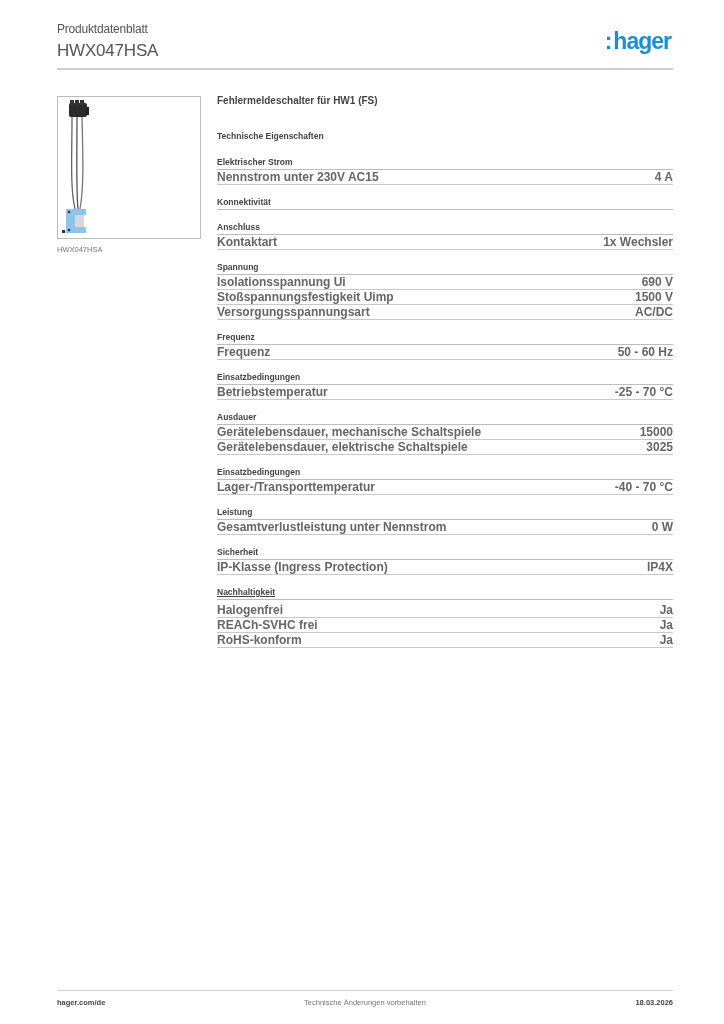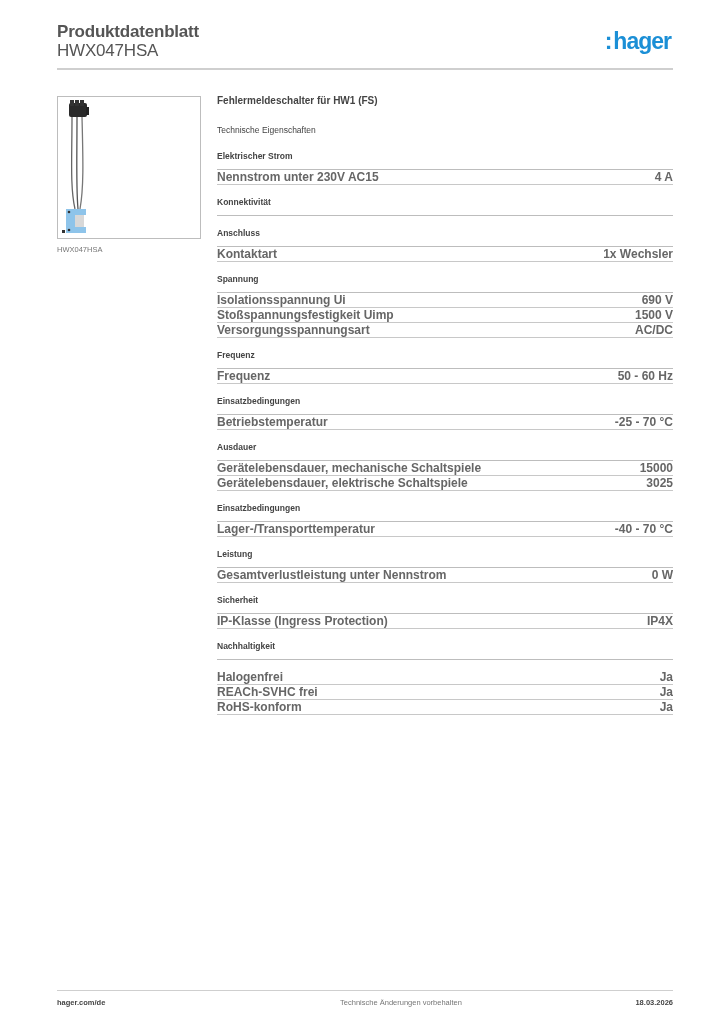--- a/index.html
+++ b/index.html
@@ -1,39 +1,39 @@
 <!DOCTYPE html>
 <html><head>
 <meta charset="utf-8">
 <style>
   html, body { margin: 0; padding: 0; background: #ffffff; }
   body { width: 724px; height: 1024px; position: relative; font-family: "Liberation Sans", sans-serif; color: #3a3a3a; overflow: hidden; }
   .header { position: absolute; left: 57px; top: 20px; width: 616px; height: 50px; }
-  .title { position: absolute; left: 0; top: 2px; font-size: 17px; font-weight: bold; color: #555; letter-spacing: -0.2px; }
+  .title { position: absolute; left: 0; top: 2px; font-size: 12px; font-weight: normal; color: #555; letter-spacing: -0.2px; }
   .subtitle { position: absolute; left: 0; top: 21px; font-size: 17px; color: #555; letter-spacing: -0.2px; }
   .logo { position: absolute; right: 2px; top: 8px; font-size: 23px; font-weight: bold; color: #1b8fd6; letter-spacing: -1px; text-align: center; }
   .logo .colon { letter-spacing: 0; margin-right: 1px; }
   .header-rule { position: absolute; left: 57px; top: 68px; width: 616px; height: 2px; background: #cfcfcf; }
 
   .image-box { position: absolute; left: 57px; top: 96px; width: 144px; height: 143px; border: 1px solid #bdbdbd; box-sizing: border-box; background: #fff; }
   .image-caption { position: absolute; left: 57px; top: 245px; font-size: 7.5px; color: #777; }
 
   .content { position: absolute; left: 217px; top: 96px; width: 456px; }
   .product-name { font-size: 10px; font-weight: bold; color: #444; height: 14px; line-height: 10px; }
-  .section-main { font-size: 8.5px; font-weight: normal; color: #444; margin-top: 15px; height: 14px; line-height: 10px; }
+  .section-main { font-size: 8.5px; font-weight: bold; color: #444; margin-top: 21px; height: 14px; line-height: 10px; }
   .group { margin-top: 11px; }
-  .group-title { font-size: 8.5px; font-weight: bold; color: #444; height: 12px; line-height: 12px; border-bottom: 1.5px solid #bdbdbd; padding-bottom: 7px; }
+  .group-title { font-size: 8.5px; font-weight: bold; color: #444; height: 12px; line-height: 12px; border-bottom: 1.5px solid #bdbdbd; padding-bottom: 1px; }
   .row { display: flex; justify-content: space-between; font-size: 12px; color: #666; height: 14px; line-height: 14px; border-bottom: 1px solid #c8c8c8; font-weight: bold; }
   .row .val { text-align: right; }
-  .group.spaced-title .group-title { margin-bottom: 10px; }
+  .group.spaced-title .group-title { margin-bottom: 3px; text-decoration: underline; }
 
   .footer-rule { position: absolute; left: 57px; top: 990px; width: 616px; height: 1px; background: #cfcfcf; }
   .footer { position: absolute; left: 57px; top: 998px; width: 616px; font-size: 7.5px; color: #555; }
   .footer .left { position: absolute; left: 0; font-weight: bold; color: #444; }
-  .footer .center { position: absolute; left: 0; width: 100%; text-align: center; color: #777; padding-left: 36px; }
+  .footer .center { position: absolute; left: 0; width: 100%; text-align: center; color: #777; }
   .footer .right { position: absolute; right: 0; font-weight: bold; color: #444; margin-left: 17px; }
 </style>
 </head>
 <body>
 
 <div class="header">
   <div class="title">Produktdatenblatt</div>
   <div class="subtitle">HWX047HSA</div>
   <div class="logo"><span class="colon">:</span><span>hager</span></div>
 </div>

